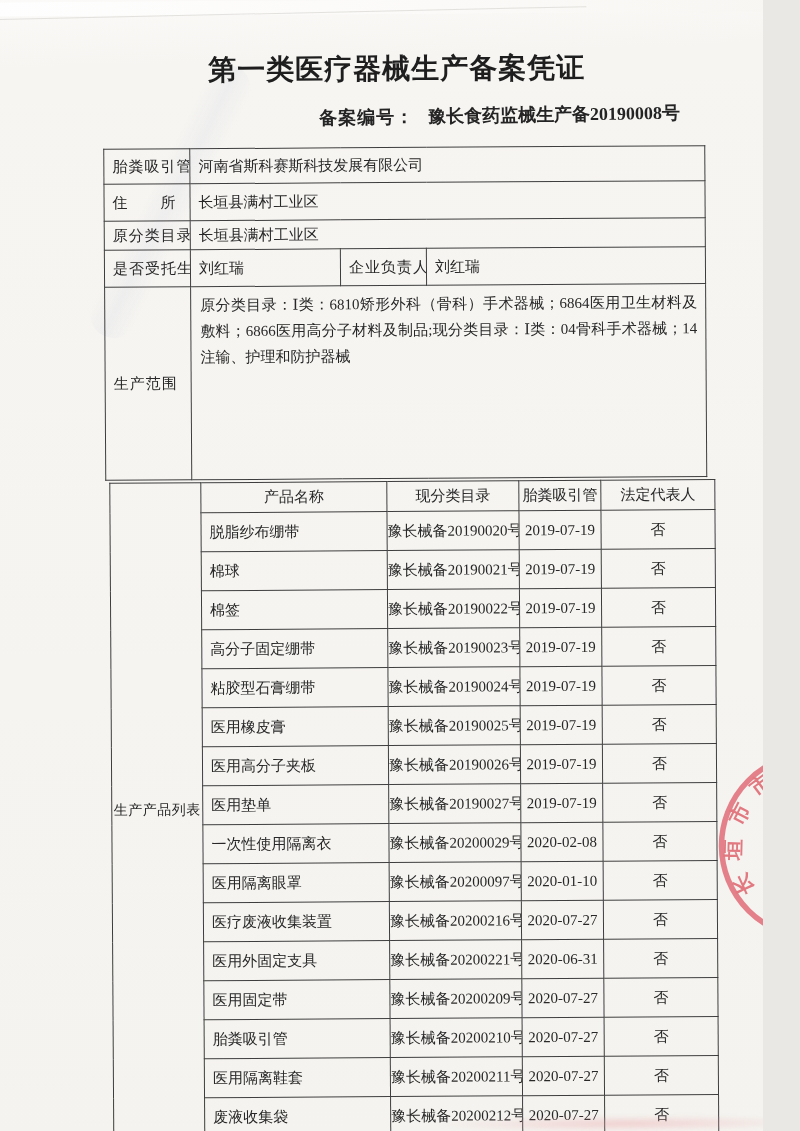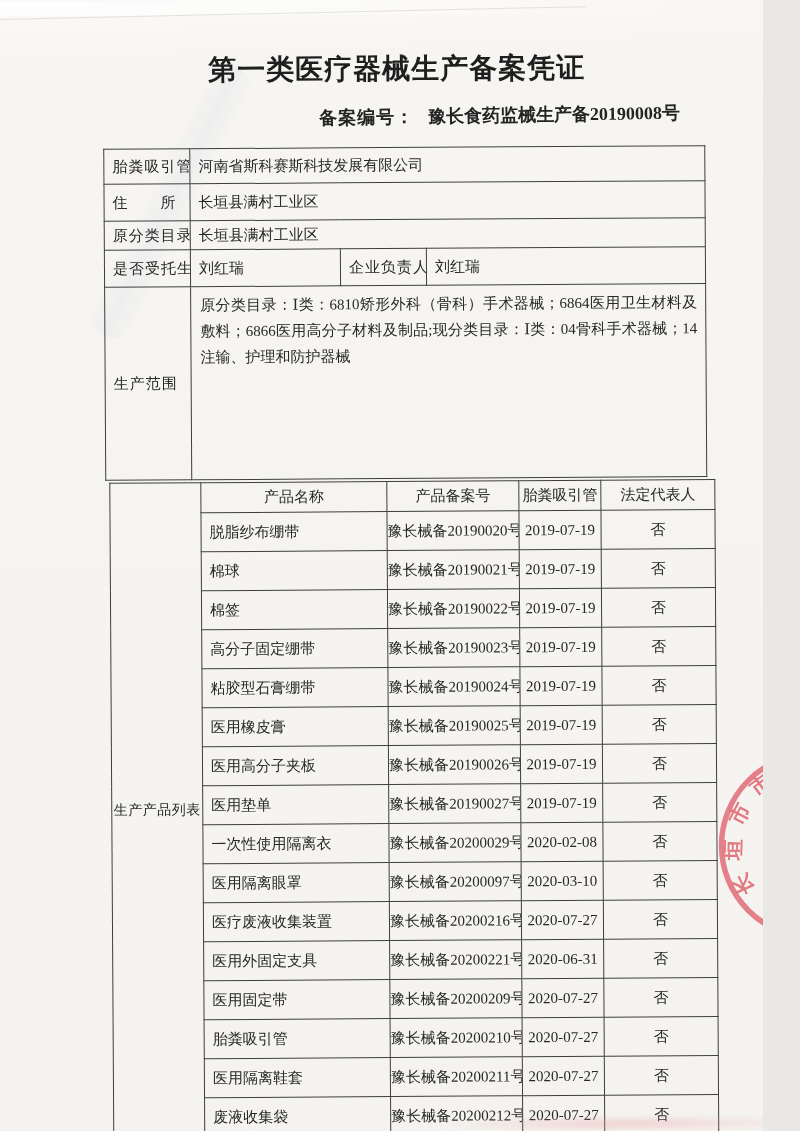--- a/index.html
+++ b/index.html
@@ -102,21 +102,21 @@
           <col style="width:91px">
           <col style="width:186px">
           <col style="width:132px">
           <col style="width:82px">
           <col style="width:114px">
         </colgroup>
       <tbody>
         <tr class="head">
           <td class="side" rowspan="17">生产产品列表</td>
           <th>产品名称</th>
-          <th>产品备案号</th>
+          <th>现分类目录</th>
           <th>胎粪吸引管</th>
           <th>法定代表人</th>
         </tr>
       <tr>
             <td class="c0">脱脂纱布绷带</td>
             <td class="c1">豫长械备20190020号</td>
             <td class="c2">2019-07-19</td>
             <td class="c3">否</td>
           </tr>
           <tr>
@@ -163,21 +163,21 @@
           </tr>
           <tr>
             <td class="c0">一次性使用隔离衣</td>
             <td class="c1">豫长械备20200029号</td>
             <td class="c2">2020-02-08</td>
             <td class="c3">否</td>
           </tr>
           <tr>
             <td class="c0">医用隔离眼罩</td>
             <td class="c1">豫长械备20200097号</td>
-            <td class="c2">2020-03-10</td>
+            <td class="c2">2020-01-10</td>
             <td class="c3">否</td>
           </tr>
           <tr>
             <td class="c0">医疗废液收集装置</td>
             <td class="c1">豫长械备20200216号</td>
             <td class="c2">2020-07-27</td>
             <td class="c3">否</td>
           </tr>
           <tr>
             <td class="c0">医用外固定支具</td>

